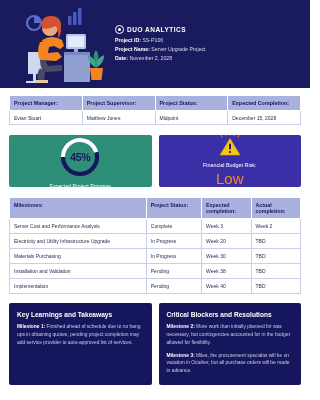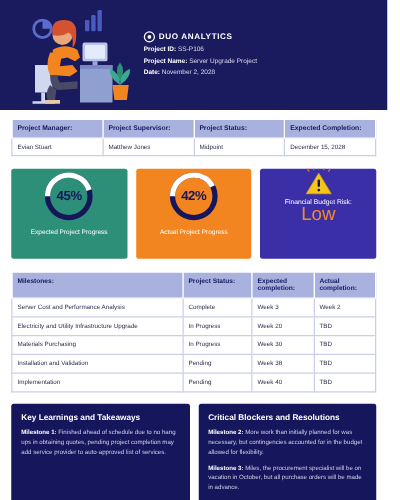--- a/index.html
+++ b/index.html
@@ -44,22 +44,22 @@
     text-align: left; padding: 4px 4px; border: .6px solid #ffffff;
   }
   .info-table td {
     background: #ffffff; color: #2d2d4e; font-size: 5px;
     text-align: left; padding: 3.5px 4px; border: .6px solid #c9cfe8;
   }
 
   
   .cards { display: flex; gap: 7px; padding: 10px 9px 0 9px; }
   .card {
-    flex: 1; height: 72px; border-radius: 2px;
-    display: flex; flex-direction: column; align-items: center; justify-content: flex-start;
+    flex: 1; height: 52px; border-radius: 2px;
+    display: flex; flex-direction: column; align-items: center; justify-content: space-between;
     position: relative;
   }
   .card.green { background: #2e8f79; }
   .card.orange { background: #f2851f; }
   .card.purple { background: #3b2fa8; }
   .donut { position: relative; width: 44px; height: 44px; }
   .donut svg { display: block; transform: rotate(-90deg); }
   .donut .pct {
     position: absolute; inset: 0; display: flex; align-items: center; justify-content: center;
     font-size: 10.5px; font-weight: bold; color: #16165c; letter-spacing: -.3px;
@@ -187,30 +187,20 @@
       <div class="donut">
         <svg width="44" height="44" viewBox="0 0 44 44">
           <circle cx="22" cy="22" r="17" fill="none" stroke="#16165c" stroke-width="4.2"></circle>
           <circle id="arc-expected" cx="22" cy="22" r="17" fill="none" stroke="#ffffff" stroke-width="4.2" stroke-linecap="butt" stroke-dasharray="48.06636759992384 58.74778262212914" transform="rotate(-90 22 22)"></circle>
         </svg>
         <div class="pct">45%</div>
       </div>
       <div class="card-label">Expected Project Progress</div>
     </div>
 
-    <div class="card orange">
-      <div class="donut">
-        <svg width="44" height="44" viewBox="0 0 44 44">
-          <circle cx="22" cy="22" r="17" fill="none" stroke="#16165c" stroke-width="4.2"></circle>
-          <circle id="arc-actual" cx="22" cy="22" r="17" fill="none" stroke="#ffffff" stroke-width="4.2" stroke-linecap="butt" stroke-dasharray="44.86194309326225 61.952207128790725" transform="rotate(-90 22 22)"></circle>
-        </svg>
-        <div class="pct">42%</div>
-      </div>
-      <div class="card-label">Actual Project Progress</div>
-    </div>
 
     <div class="card purple">
       <div class="warn-icon">
         <svg width="26" height="22" viewBox="0 0 26 22">
           <g stroke="#f25c2c" stroke-width="1.2" stroke-linecap="round">
             <line x1="5" y1="2" x2="4" y2="0"></line>
             <line x1="9" y1="0.5" x2="9" y2="-1.5"></line>
             <line x1="13" y1="0" x2="13" y2="-2"></line>
             <line x1="17" y1="0.5" x2="17.5" y2="-1.5"></line>
             <line x1="21" y1="2" x2="22" y2="0"></line>

